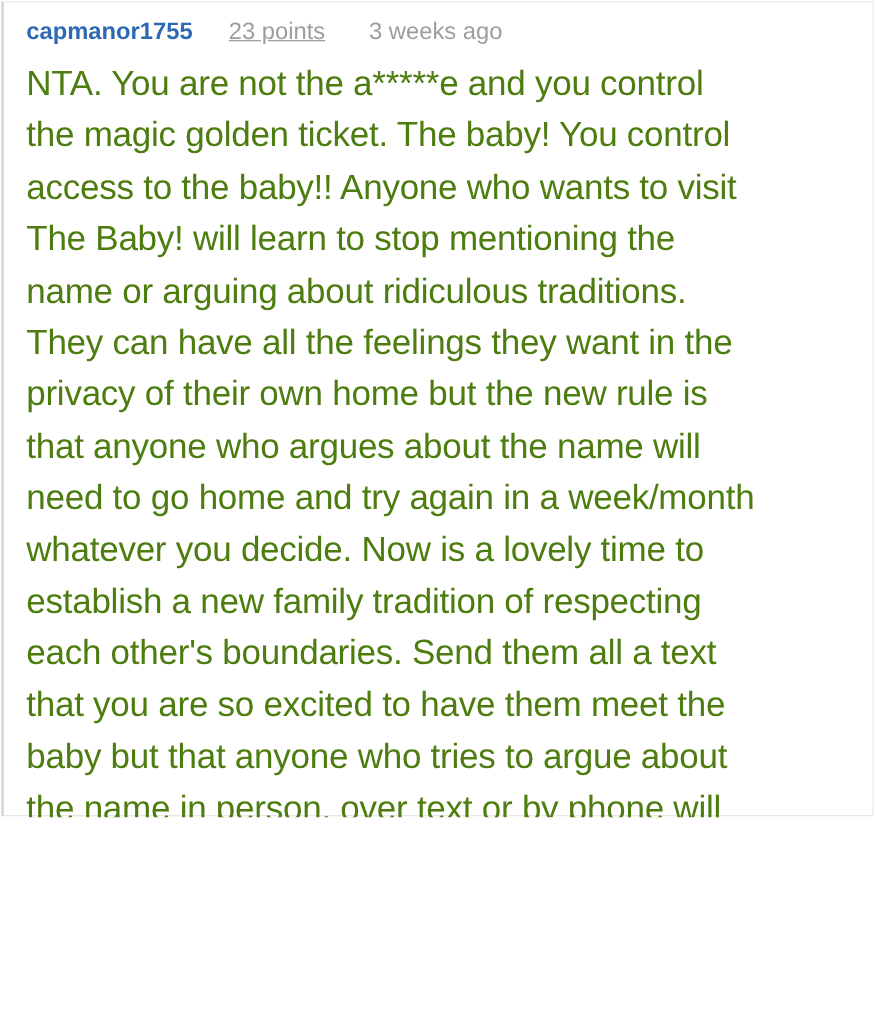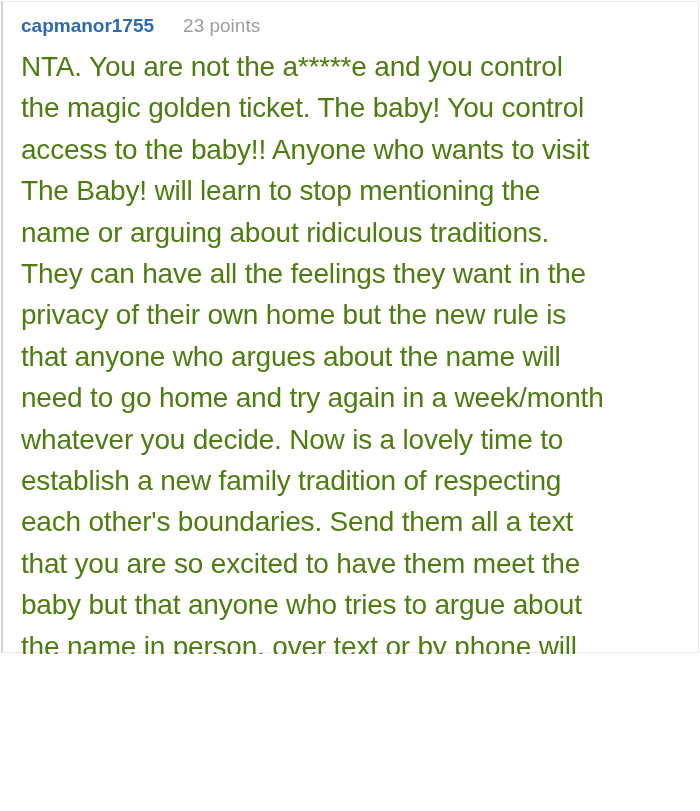--- a/index.html
+++ b/index.html
@@ -39,20 +39,21 @@
   .username {
     color: #2d6ab3;
     font-weight: bold;
     text-decoration: none;
     cursor: pointer;
     margin-right: 29px;
   }
   .points {
     color: #9d9d9d;
     margin-right: 35px;
+    text-decoration: underline;
   }
   .timestamp {
     color: #9d9d9d;
   }
   .comment-body {
     margin-top: 7px;
     color: #4d7c0f;
     font-size: 28px;
     line-height: 41.4px;
     letter-spacing: -0.2px;
@@ -61,20 +62,21 @@
   }
 </style>
 </head>
 <body>
 
 <div class="page">
   <div class="comment-card">
     <div class="comment-header">
       <a class="username">capmanor1755</a>
       <span class="points">23 points</span>
+      <span class="timestamp">3 weeks ago</span>
     </div>
     <div class="comment-body">NTA. You are not the a*****e and you control
 the magic golden ticket. The baby! You control
 access to the baby!! Anyone who wants to visit
 The Baby! will learn to stop mentioning the
 name or arguing about ridiculous traditions.
 They can have all the feelings they want in the
 privacy of their own home but the new rule is
 that anyone who argues about the name will
 need to go home and try again in a week/month

